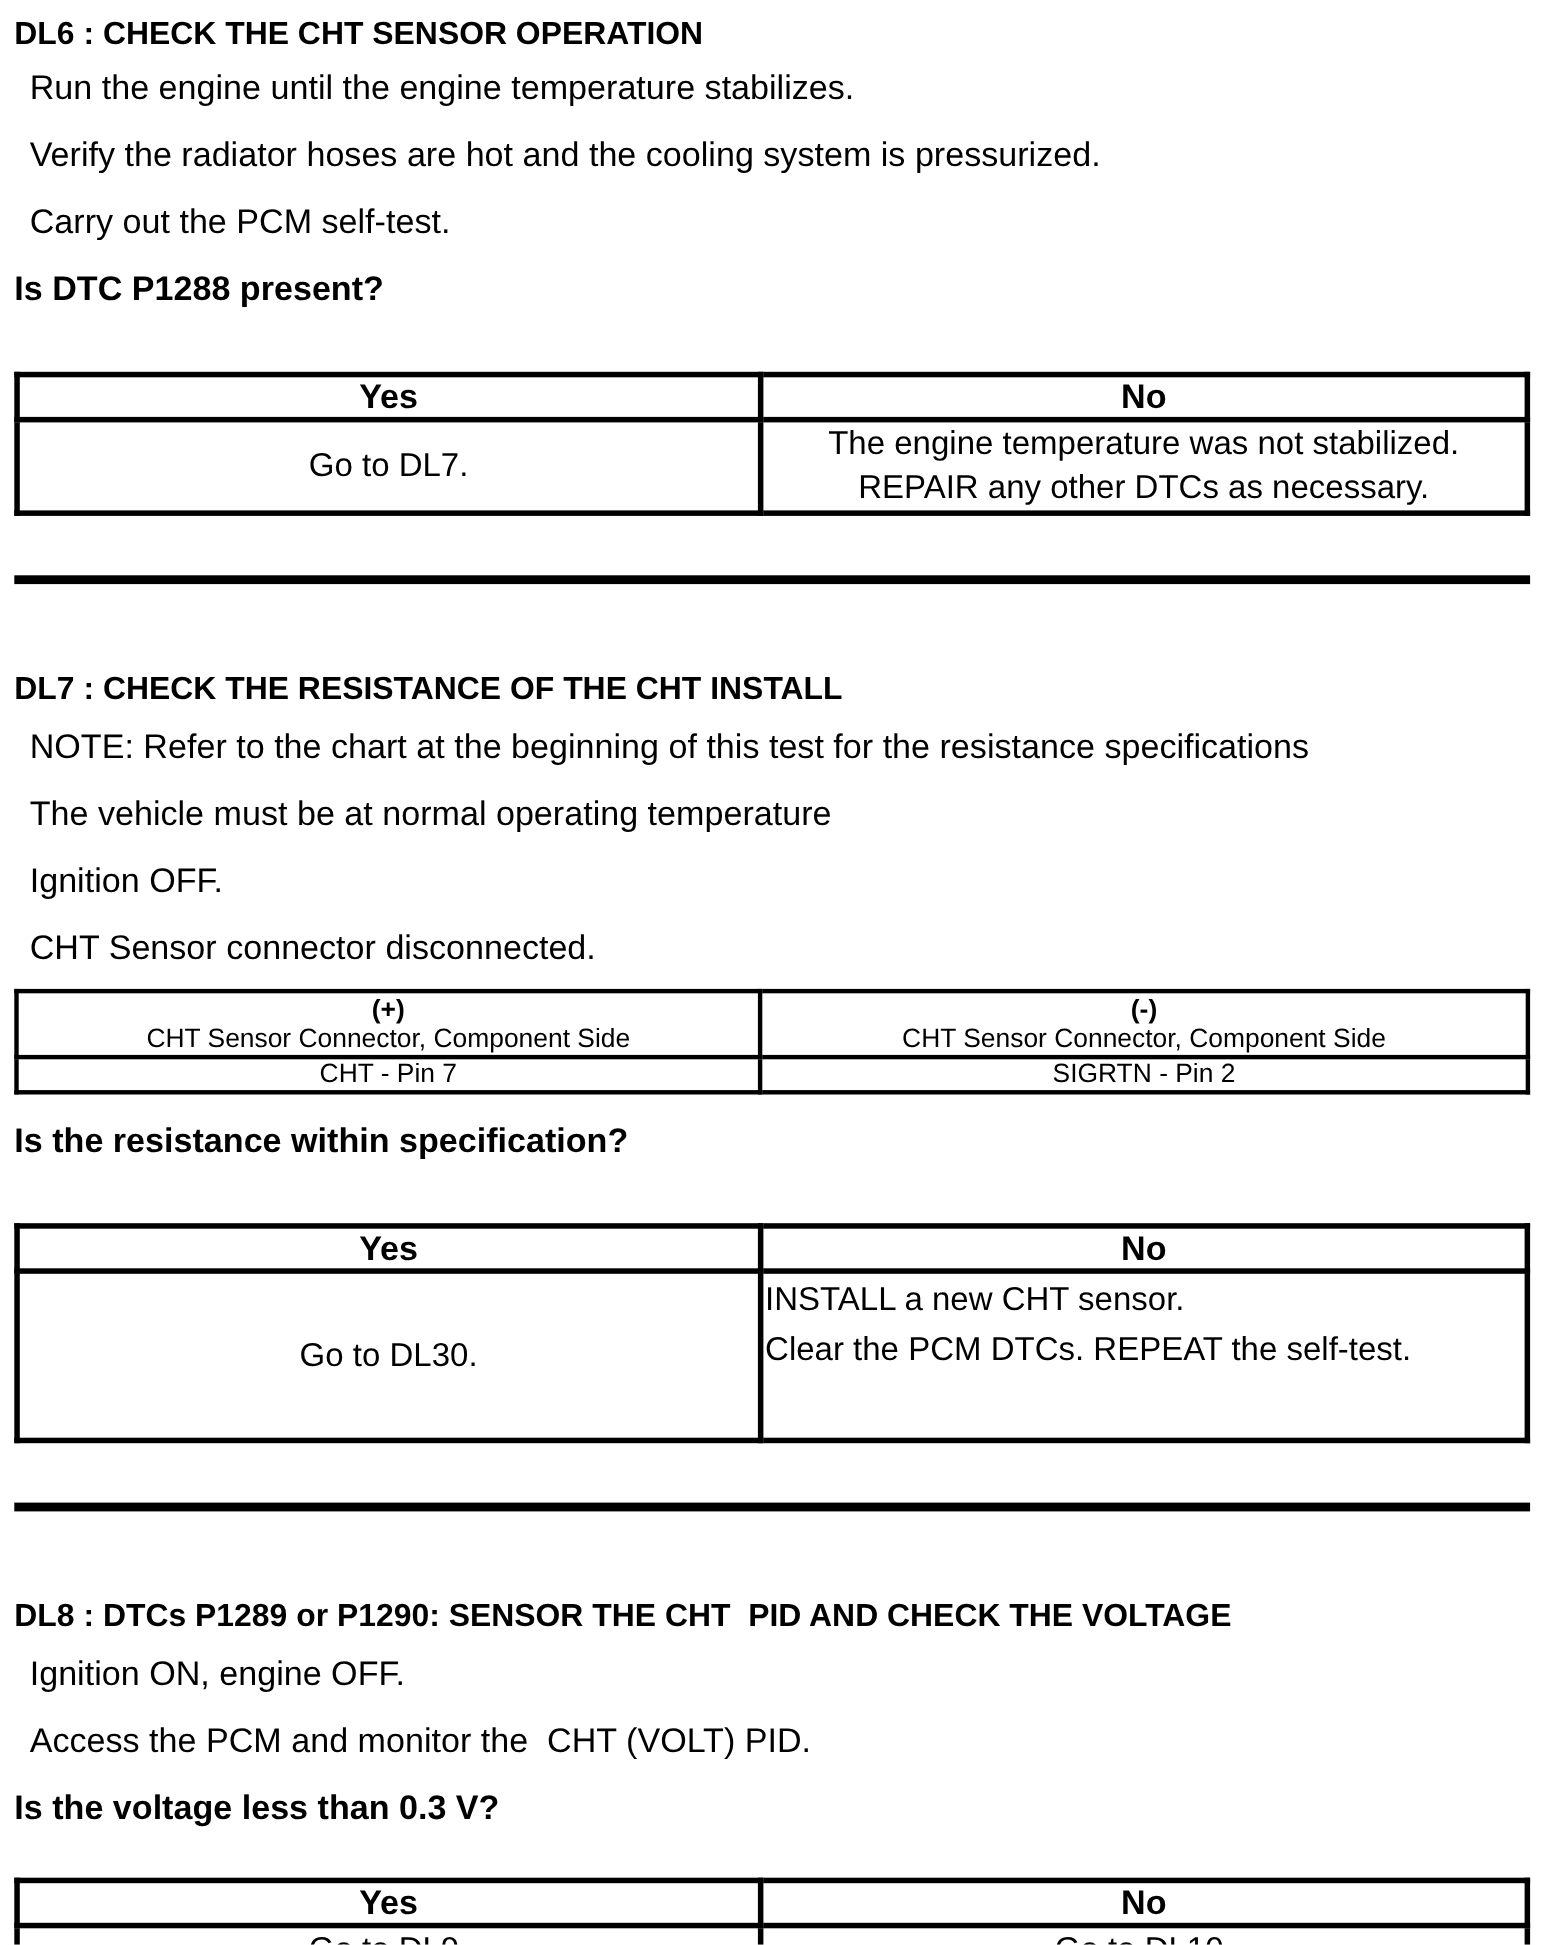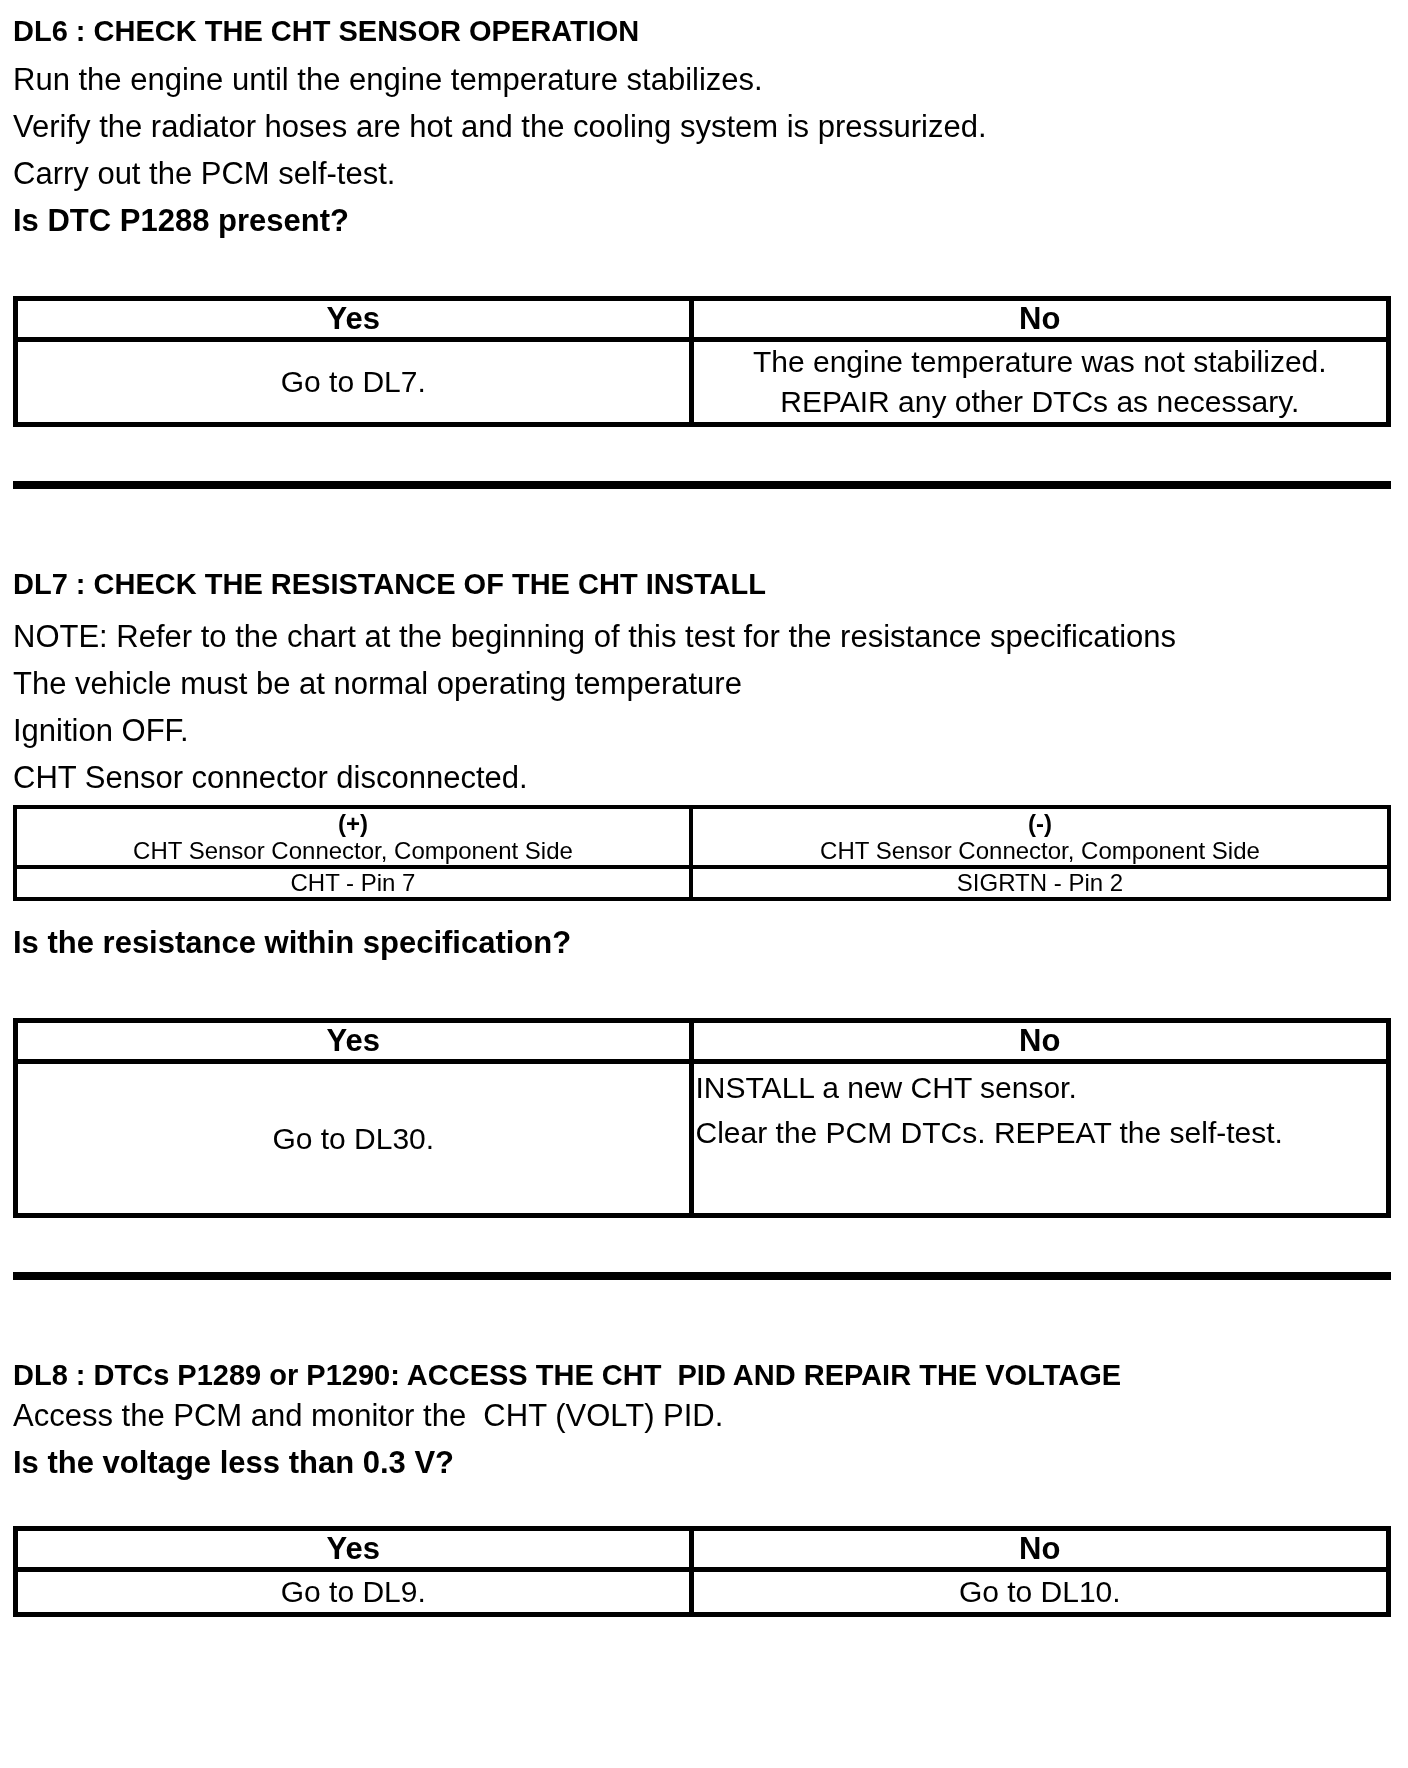--- a/index.html
+++ b/index.html
@@ -21,21 +21,21 @@
   .step-heading {
     font-size: 29px;
     font-weight: bold;
     line-height: 34px;
     margin: 0;
     white-space: pre-wrap;
   }
   .body-line {
     font-size: 31px;
     line-height: 47px;
-    margin: 0;
+    margin: 14px;
     white-space: pre-wrap;
   }
   .question-line {
     font-size: 31px;
     font-weight: bold;
     line-height: 47px;
     margin: 0;
     white-space: pre-wrap;
   }
   .first-line { margin-top: 8px; }
@@ -203,21 +203,22 @@
             <div>Clear the PCM DTCs. REPEAT the self-test.</div>
           </td>
         </tr>
       </tbody>
     </table>
   </section>
 
   <div class="section-rule rule-2"></div>
 
   <section>
-    <h2 class="step-heading h-dl8">DL8 : DTCs P1289 or P1290: ACCESS THE CHT  PID AND REPAIR THE VOLTAGE</h2>
+    <h2 class="step-heading h-dl8">DL8 : DTCs P1289 or P1290: SENSOR THE CHT  PID AND CHECK THE VOLTAGE</h2>
+    <p class="body-line first-line-dl8">Ignition ON, engine OFF.</p>
     <p class="body-line">Access the PCM and monitor the  CHT (VOLT) PID.</p>
     <p class="question-line">Is the voltage less than 0.3 V?</p>
 
     <table class="decision-table t-dl8">
       <colgroup>
           <col class="yes-col">
           <col>
         </colgroup>
       <thead>
         <tr>

